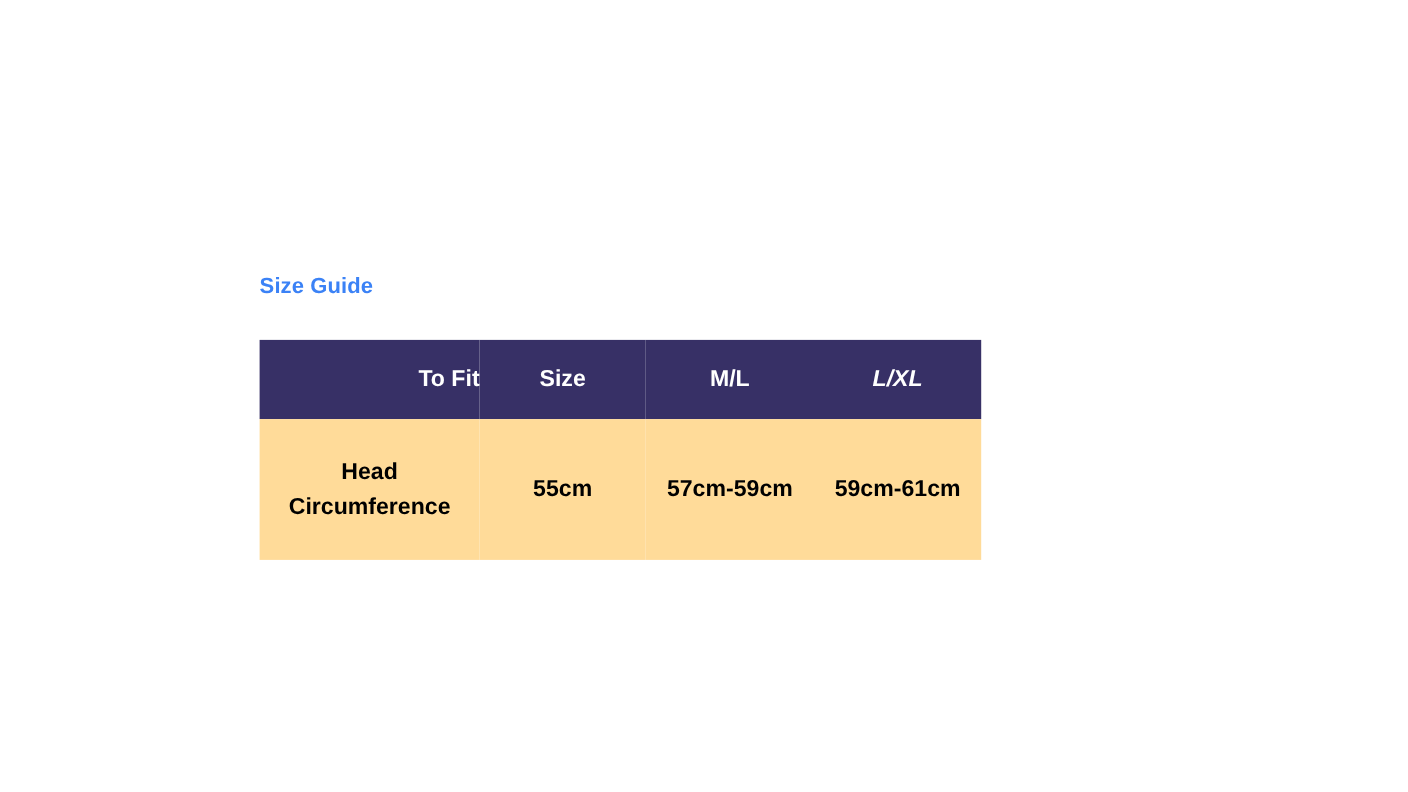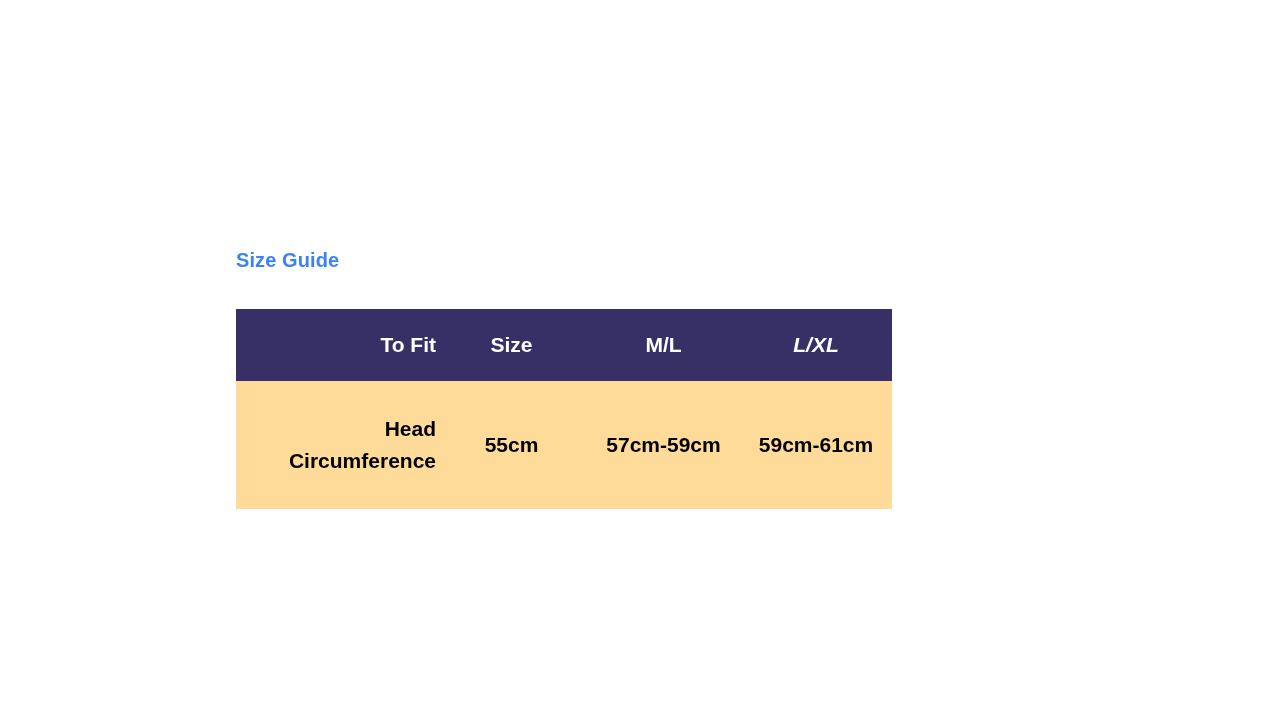--- a/index.html
+++ b/index.html
@@ -89,21 +89,21 @@
     height: 128px;
     background: #ffdb99;
     color: #000000;
     font-size: 21px;
     border-right: 2px solid #ffffff;
     box-sizing: border-box;
   }
   .tbody-row td:last-child { border-right: 0; }
 
   .cell-rowhead {
-    text-align: right;
+    text-align: center;
     font-weight: bold;
     padding-left: 2px;
     line-height: 32px;
   }
   .cell-value {
     text-align: center;
     font-weight: bold;
   }
   .rowhead-line { display: block; }
 </style>

